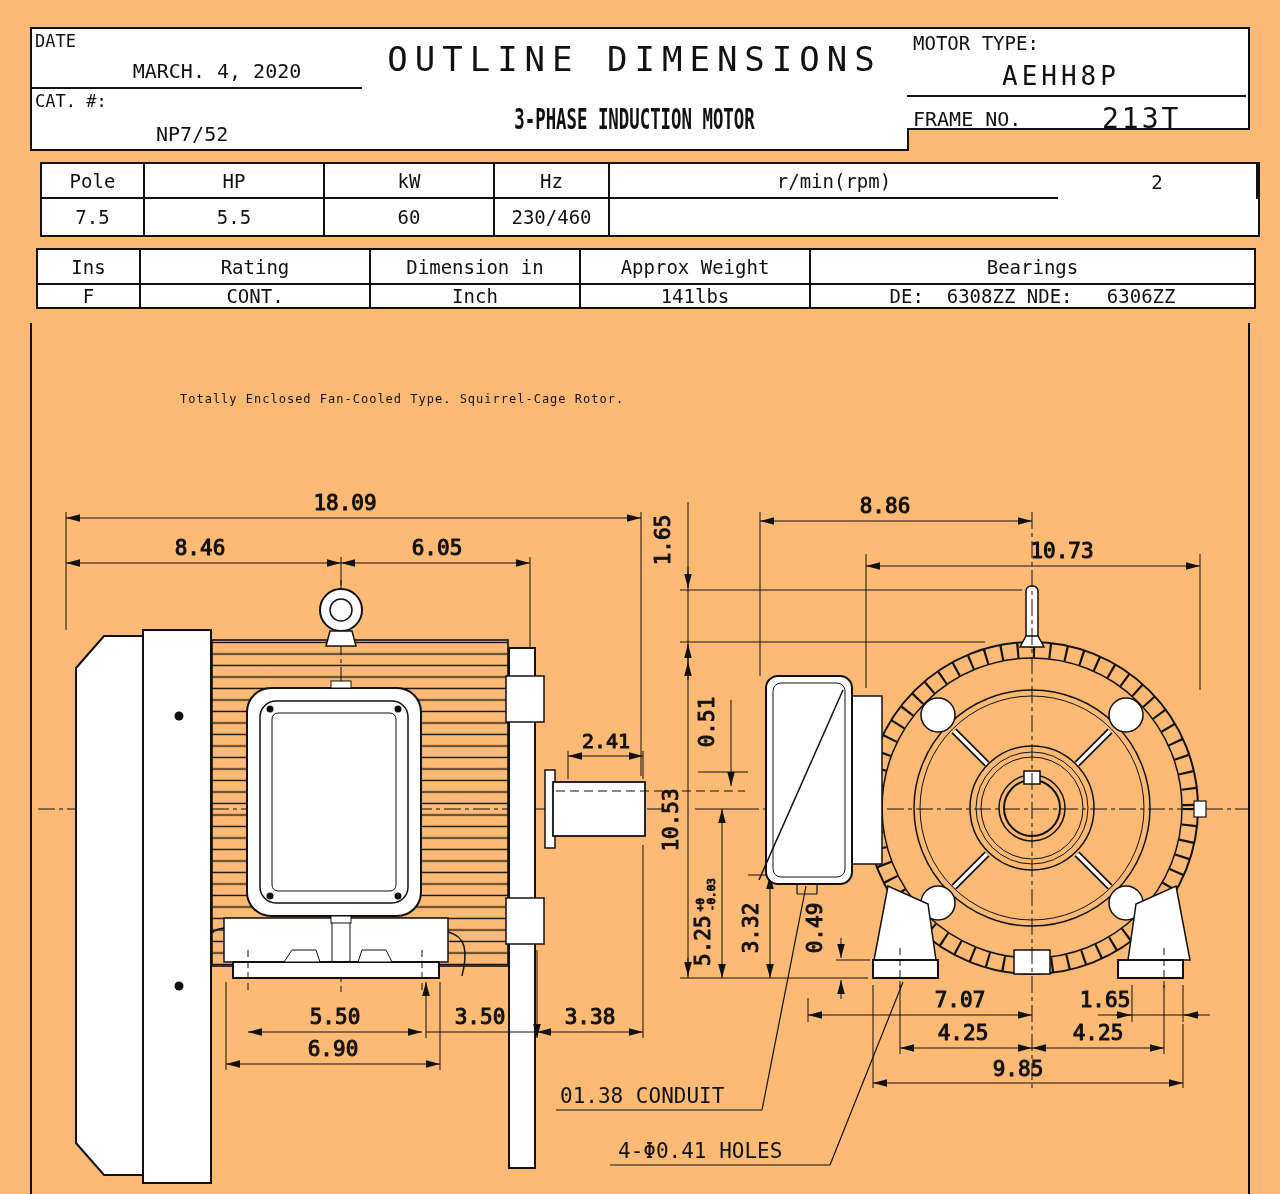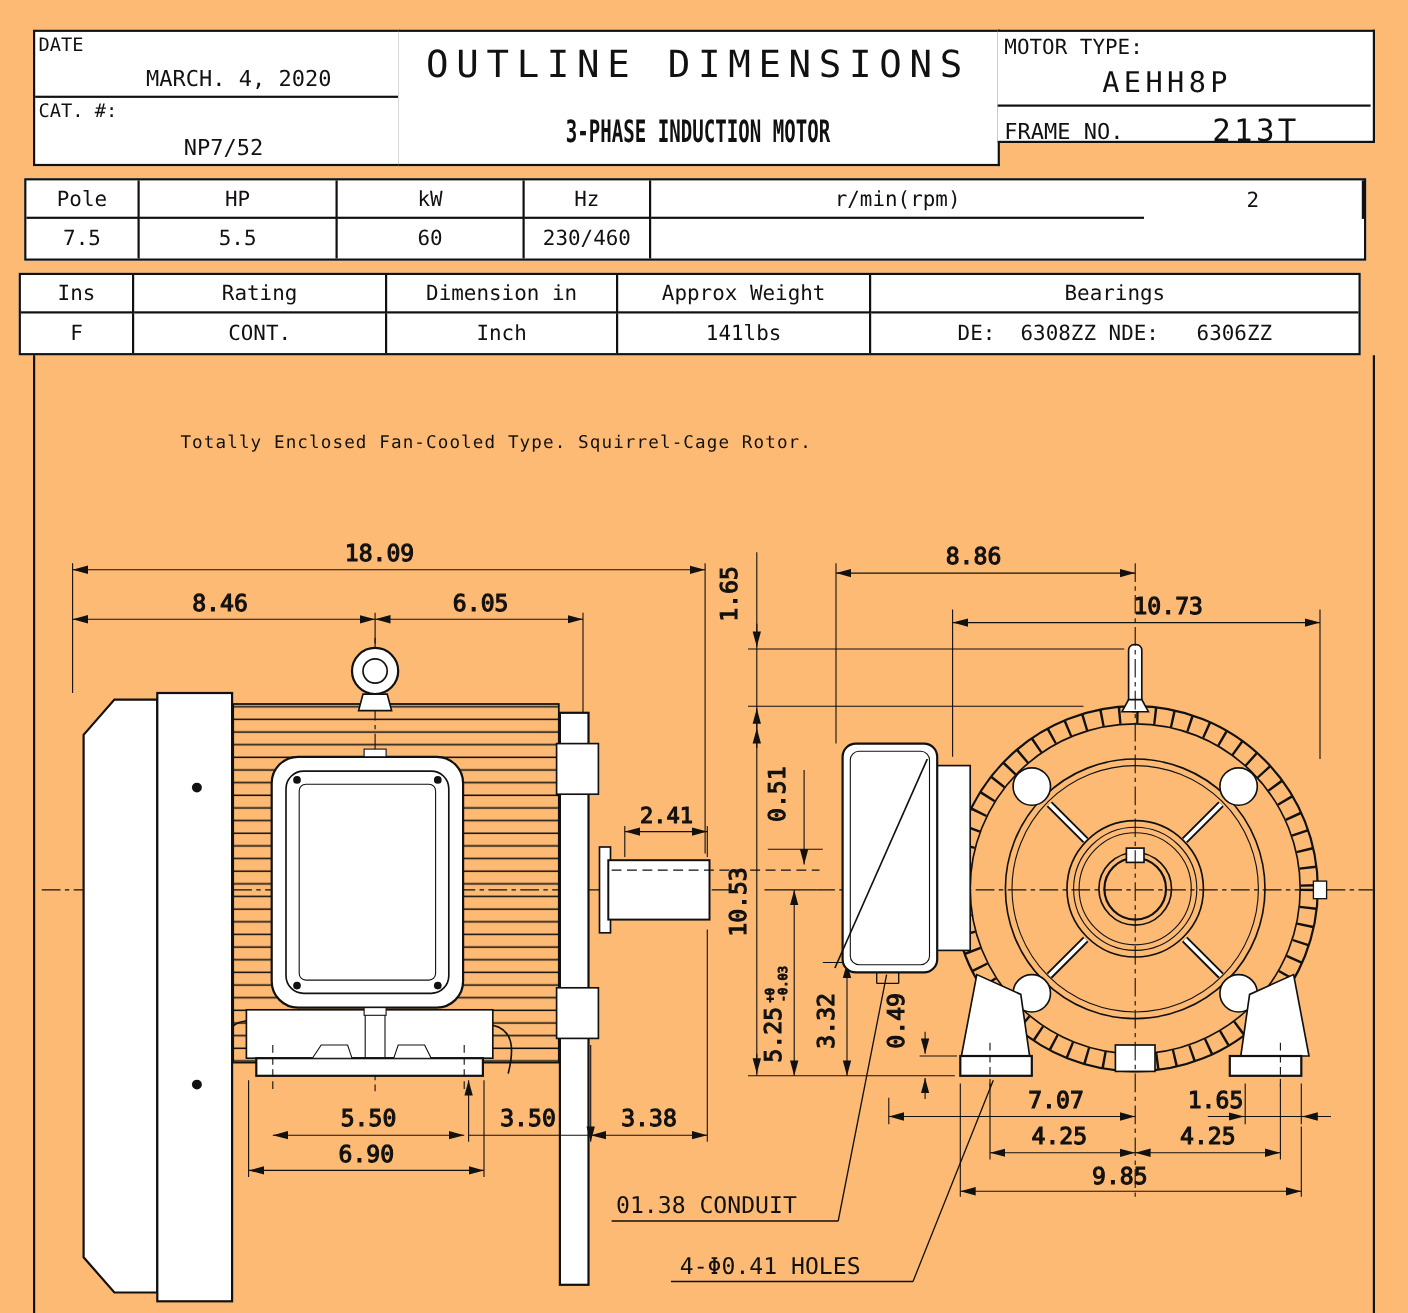--- a/index.html
+++ b/index.html
@@ -23,63 +23,63 @@
 </head>
 <body>
 
 <div class="page">
 
   <div class="box" style="left:30px;top:27px;width:334px;height:124px;">
     <div class="abs hdr-label" style="left:3px;top:2px;">DATE</div>
     <div class="abs hdr-val ctr" style="left:40px;top:30px;width:290px;">MARCH. 4, 2020</div>
     <div class="abs" style="left:0;top:58px;width:330px;border-top:2px solid #111;"></div>
     <div class="abs hdr-label" style="left:3px;top:62px;">CAT. #:</div>
-    <div class="abs hdr-val" style="left:135px;top:93px;">NP7/52</div>
+    <div class="abs hdr-val" style="left:124px;top:93px;">NP7/52</div>
   </div>
 
   <div class="box" style="left:362px;top:27px;width:547px;height:124px;border-left:none;">
     <div class="abs title-main ctr" style="left:0;top:10px;width:545px;">OUTLINE DIMENSIONS</div>
     <div class="abs title-sub ctr" style="left:0;top:74px;width:545px;">3-PHASE INDUCTION MOTOR</div>
   </div>
 
   <div class="box" style="left:907px;top:27px;width:343px;height:103px;border-left:none;">
     <div class="abs hdr-label" style="left:6px;top:3px;font-size:19px;">MOTOR TYPE:</div>
     <div class="abs" style="left:95px;top:32px;font-size:26px;letter-spacing:4px;">AEHH8P</div>
     <div class="abs" style="left:0;top:66px;width:339px;border-top:2px solid #111;"></div>
     <div class="abs" style="left:6px;top:78px;font-size:20px;">FRAME NO.</div>
     <div class="abs" style="left:195px;top:73px;font-size:28px;letter-spacing:3px;">213T</div>
   </div>
 
-  <div class="grid" style="left:22px;top:162px;width:1220px;height:75px;grid-template-columns:103px 180px 170px 115px 448px auto;grid-template-rows:35px auto;">
+  <div class="grid" style="left:40px;top:162px;width:1220px;height:75px;grid-template-columns:103px 180px 170px 115px 448px auto;grid-template-rows:35px auto;">
     <div class="cell hrow">Pole</div>
     <div class="cell hrow">HP</div>
     <div class="cell hrow">kW</div>
     <div class="cell hrow">Hz</div>
     <div class="cell hrow last">r/min(rpm)</div>
     <div class="cell">2</div>
     <div class="cell">7.5</div>
     <div class="cell">5.5</div>
     <div class="cell">60</div>
     <div class="cell">230/460</div>
   </div>
 
-  <div class="grid" style="left:17px;top:248px;width:1220px;height:75px;grid-template-columns:103px 230px 210px 230px auto;grid-template-rows:35px auto;">
+  <div class="grid" style="left:36px;top:248px;width:1220px;height:61px;grid-template-columns:103px 230px 210px 230px auto;grid-template-rows:35px auto;">
     <div class="cell hrow">Ins</div>
     <div class="cell hrow">Rating</div>
     <div class="cell hrow">Dimension in</div>
     <div class="cell hrow">Approx Weight</div>
     <div class="cell hrow last">Bearings</div>
     <div class="cell">F</div>
     <div class="cell">CONT.</div>
     <div class="cell">Inch</div>
     <div class="cell">141lbs</div>
     <div class="cell last">DE:  6308ZZ NDE:   6306ZZ</div>
   </div>
 
-  <div class="abs" style="left:164px;top:392px;font-size:16px;letter-spacing:1px;">Totally Enclosed Fan-Cooled Type. Squirrel-Cage Rotor.</div>
+  <div class="abs" style="left:180px;top:392px;font-size:12px;letter-spacing:1px;">Totally Enclosed Fan-Cooled Type. Squirrel-Cage Rotor.</div>
 
   <svg class="abs" style="left:0;top:0;" width="1280" height="1194" viewBox="0 0 1280 1194">
     <defs>
       <marker id="ar" orient="auto-start-reverse" markerWidth="15" markerHeight="10" refX="14" refY="5" markerUnits="userSpaceOnUse">
         <path d="M0,1.2 L14,5 L0,8.8 Z" fill="#111"></path>
       </marker>
       <pattern id="finsP" width="12" height="11.5" patternUnits="userSpaceOnUse">
         <path d="M0,10 H12" stroke="#111" stroke-width="1.4"></path>
       </pattern>
     </defs>

